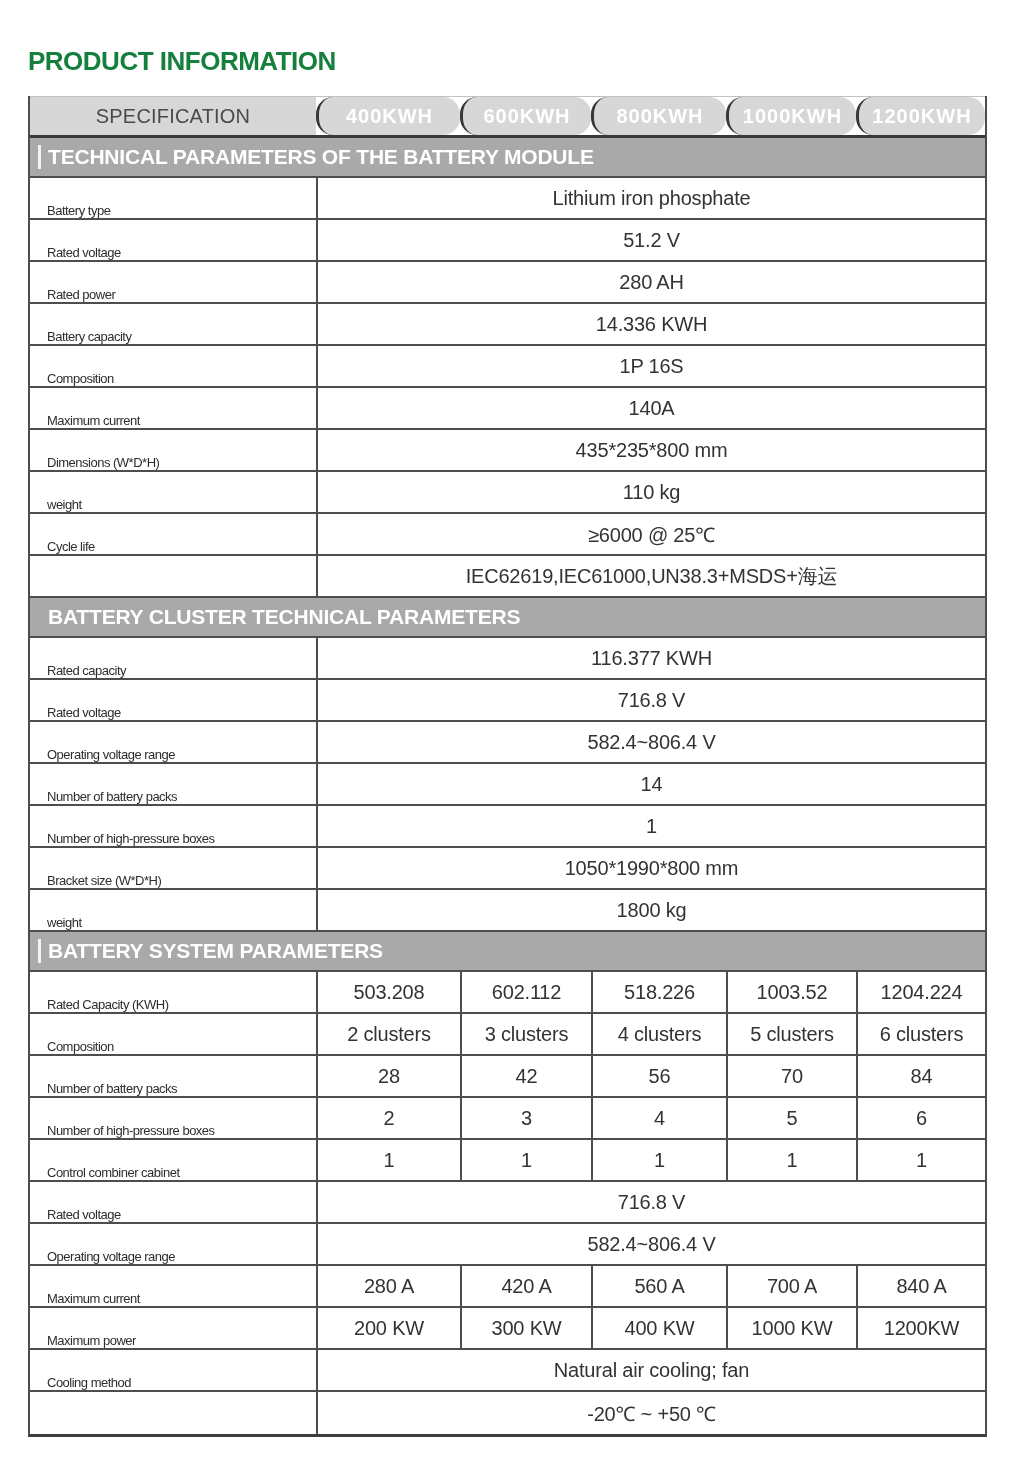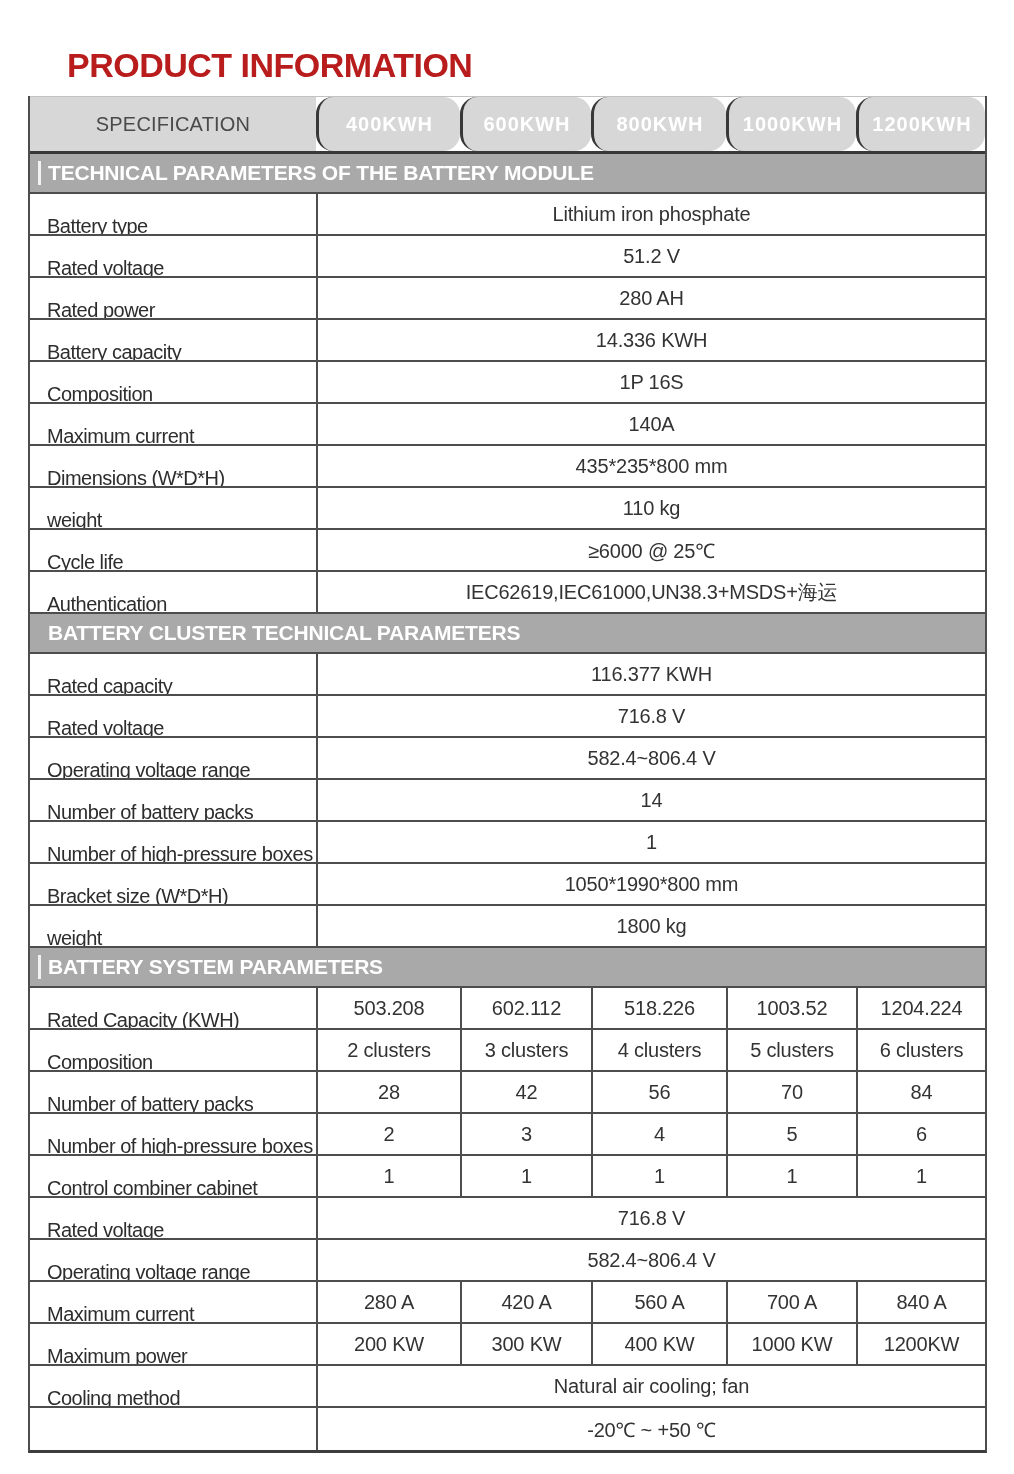--- a/index.html
+++ b/index.html
@@ -7,38 +7,38 @@
   body {
     width: 1014px; height: 1474px;
     font-family: "Liberation Sans", sans-serif;
     position: relative;
     color: #333;
   }
   .page { position: absolute; inset: 0; }
 
   .page-title {
     position: absolute; left: 28px; top: 46px;
-    font-size: 34px; font-weight: bold; color: #b91c1c;
-    letter-spacing: -0.5px; white-space: nowrap; margin-left: 39px;
+    font-size: 26px; font-weight: bold; color: #15803d;
+    letter-spacing: -0.5px; white-space: nowrap;
   }
 
   .spec-table {
     position: absolute; left: 28px; top: 96px; width: 959px;
     border-left: 2px solid #4d4d4d;
     border-right: 2px solid #4d4d4d;
     border-bottom: 3px solid #3d3d3d;
   }
 
   .grid {
     display: grid;
     grid-template-columns: 286px 144px 131px 135px 130px 129px;
   }
 
   
-  .header-row { height: 58px; border-top: 1px solid #c2c2c2; border-bottom: 3px solid #383838; }
+  .header-row { height: 42px; border-top: 1px solid #c2c2c2; border-bottom: 3px solid #383838; }
   .hcell {
     background: #d7d7d7;
     display: flex; align-items: center; justify-content: center;
     font-size: 20px; white-space: nowrap;
   }
   .hcell.spec { color: #4a4a4a; letter-spacing: 0.2px; }
   .hcell.col {
     color: #ffffff; font-weight: bold; letter-spacing: 1px;
     border-left: 3px solid #383838;
     border-radius: 17px;
@@ -59,21 +59,21 @@
     position: absolute; left: 8px; top: 7px; bottom: 7px; width: 3px;
     background: rgba(255,255,255,0.85);
   }
 
   
   .row { height: 42px; border-bottom: 2px solid #4d4d4d; }
   .row:last-child { border-bottom: none; }
   .cell { display: flex; align-items: center; overflow: hidden; }
   .cell.label {
     padding-left: 17px;
-    font-size: 20px; color: #2d2d2d; letter-spacing: -0.5px;
+    font-size: 13px; color: #2d2d2d; letter-spacing: -0.5px;
     white-space: nowrap;
     margin-top: 24px;
   }
   .cell.val {
     justify-content: center;
     font-size: 20px; color: #333333; letter-spacing: -0.2px;
     border-left: 2px solid #4d4d4d;
     white-space: nowrap;
   }
   .cell.val.merged { grid-column: 2 / 7; }
@@ -131,21 +131,20 @@
     </div>
     <div class="row grid">
       <div class="cell label">weight</div>
       <div class="cell val merged">110 kg</div>
     </div>
     <div class="row grid">
       <div class="cell label">Cycle life</div>
       <div class="cell val merged">≥6000 @ 25℃</div>
     </div>
     <div class="row grid">
-      <div class="cell label">Authentication</div>
       <div class="cell val merged">IEC62619,IEC61000,UN38.3+MSDS+海运</div>
     </div>
 
     <div class="section-bar">
       <span class="bar-title">BATTERY CLUSTER TECHNICAL PARAMETERS</span>
     </div>
 
     <div class="row grid">
       <div class="cell label">Rated capacity</div>
       <div class="cell val merged">116.377 KWH</div>

